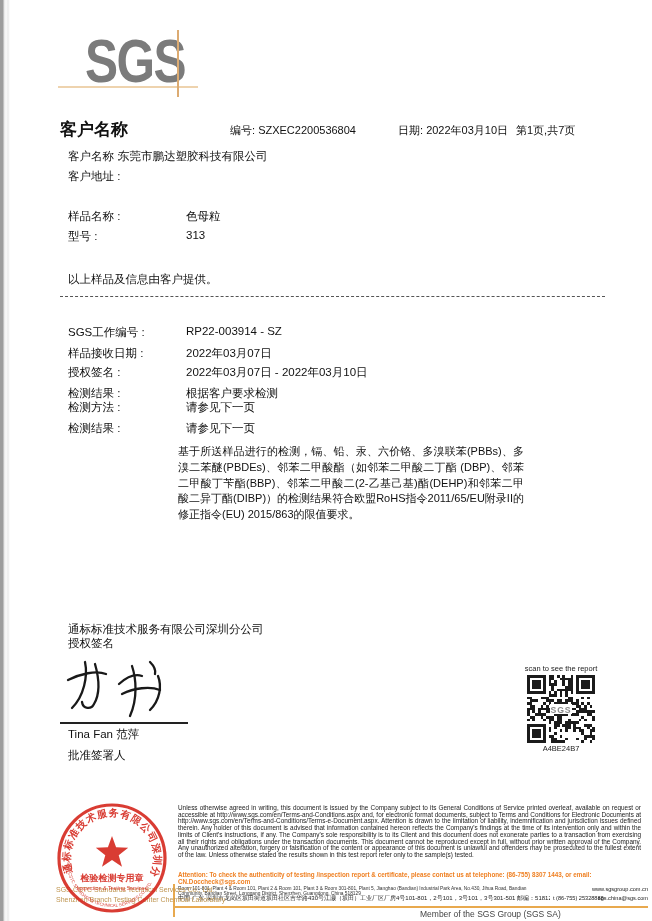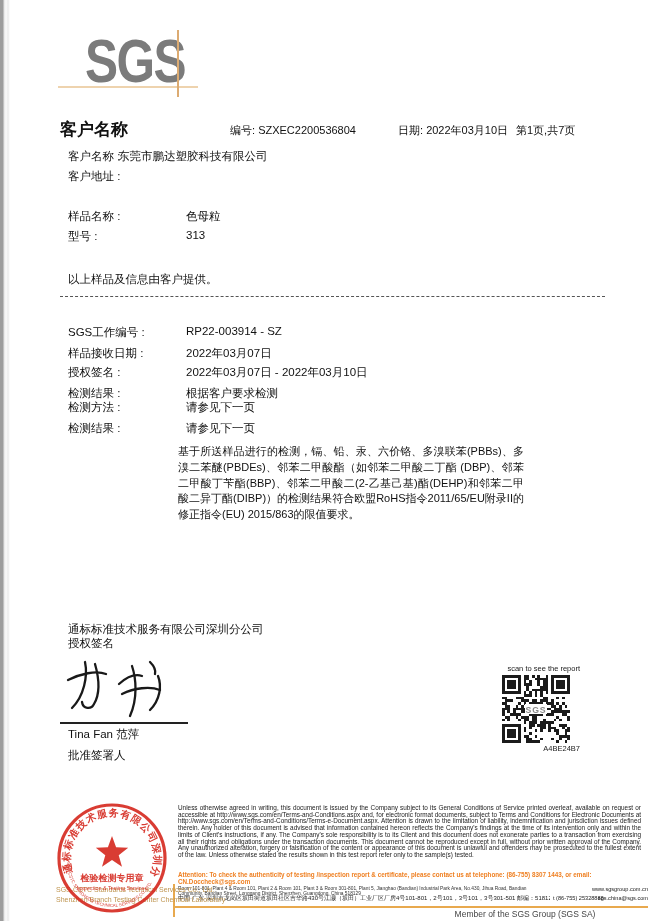--- a/index.html
+++ b/index.html
@@ -20,35 +20,35 @@
   
   .row{position:absolute;left:8px;width:652px;height:18px;font-size:11.5px;}
   .row .lbl{position:absolute;left:60px;white-space:nowrap;}
   .row .val{position:absolute;left:178px;white-space:nowrap;}
   .row .val-near{left:110px;}
   .dashline{position:absolute;left:60px;top:296px;width:545px;border-top:1.5px dashed #555;}
   .conclusion{position:absolute;left:178px;top:444px;width:346px;font-size:11px;line-height:15.8px;text-align:justify;}
   
   .sig-line{position:absolute;left:60px;top:722px;width:128px;height:2px;background:#222;}
   
-  .qr-wrap{position:absolute;left:492px;top:664px;width:88px;text-align:right;font-size:7.5px;color:#222;}
+  .qr-wrap{position:absolute;left:517px;top:664px;width:88px;text-align:center;font-size:7.5px;color:#222;}
   .qr-wrap svg{display:block;margin:2px auto 1px auto;}
   
   .legal{position:absolute;left:178px;top:805px;width:463px;font-size:6.4px;line-height:6.7px;
          text-align:justify;color:#222;}
   .attention{position:absolute;left:178px;top:871px;width:463px;font-size:6.3px;line-height:7px;
          font-weight:bold;color:#ef8023;}
   .addr-en{position:absolute;left:178px;top:886px;width:372px;font-size:4.8px;line-height:5.2px;color:#333;}
   .addr-cn{position:absolute;left:178px;top:894px;width:372px;font-size:6px;color:#222;white-space:nowrap;overflow:hidden;}
   .website{position:absolute;left:586px;top:886px;width:62px;font-size:5.6px;text-align:right;color:#222;}
   .phone{position:absolute;left:553px;top:895px;font-size:5.6px;color:#222;}
   .email{position:absolute;left:596px;top:895px;width:52px;font-size:5.6px;text-align:right;color:#222;}
   .vline-orange{position:absolute;left:173px;top:884px;width:2px;height:33px;background:#e8a94e;}
   .hline-orange{position:absolute;left:173px;top:906px;width:475px;height:2px;background:#e8a94e;}
-  .member{position:absolute;left:420px;top:909px;width:210px;font-size:8.5px;color:#444;text-align:center;}
+  .member{position:absolute;left:420px;top:909px;width:210px;font-size:8.5px;color:#444;text-align:left;}
   .lab-line1{position:absolute;left:56px;top:886px;font-size:7px;color:#bf9550;white-space:nowrap;}
   .lab-line2{position:absolute;left:56px;top:896px;font-size:7px;color:#bf9550;white-space:nowrap;}
   .stamp{position:absolute;left:54px;top:800px;}
   svg text{font-family:"Liberation Sans",sans-serif;}
 </style>
 </head>
 <body>
 
 <div class="page">
   <div class="scan-edge"></div>

